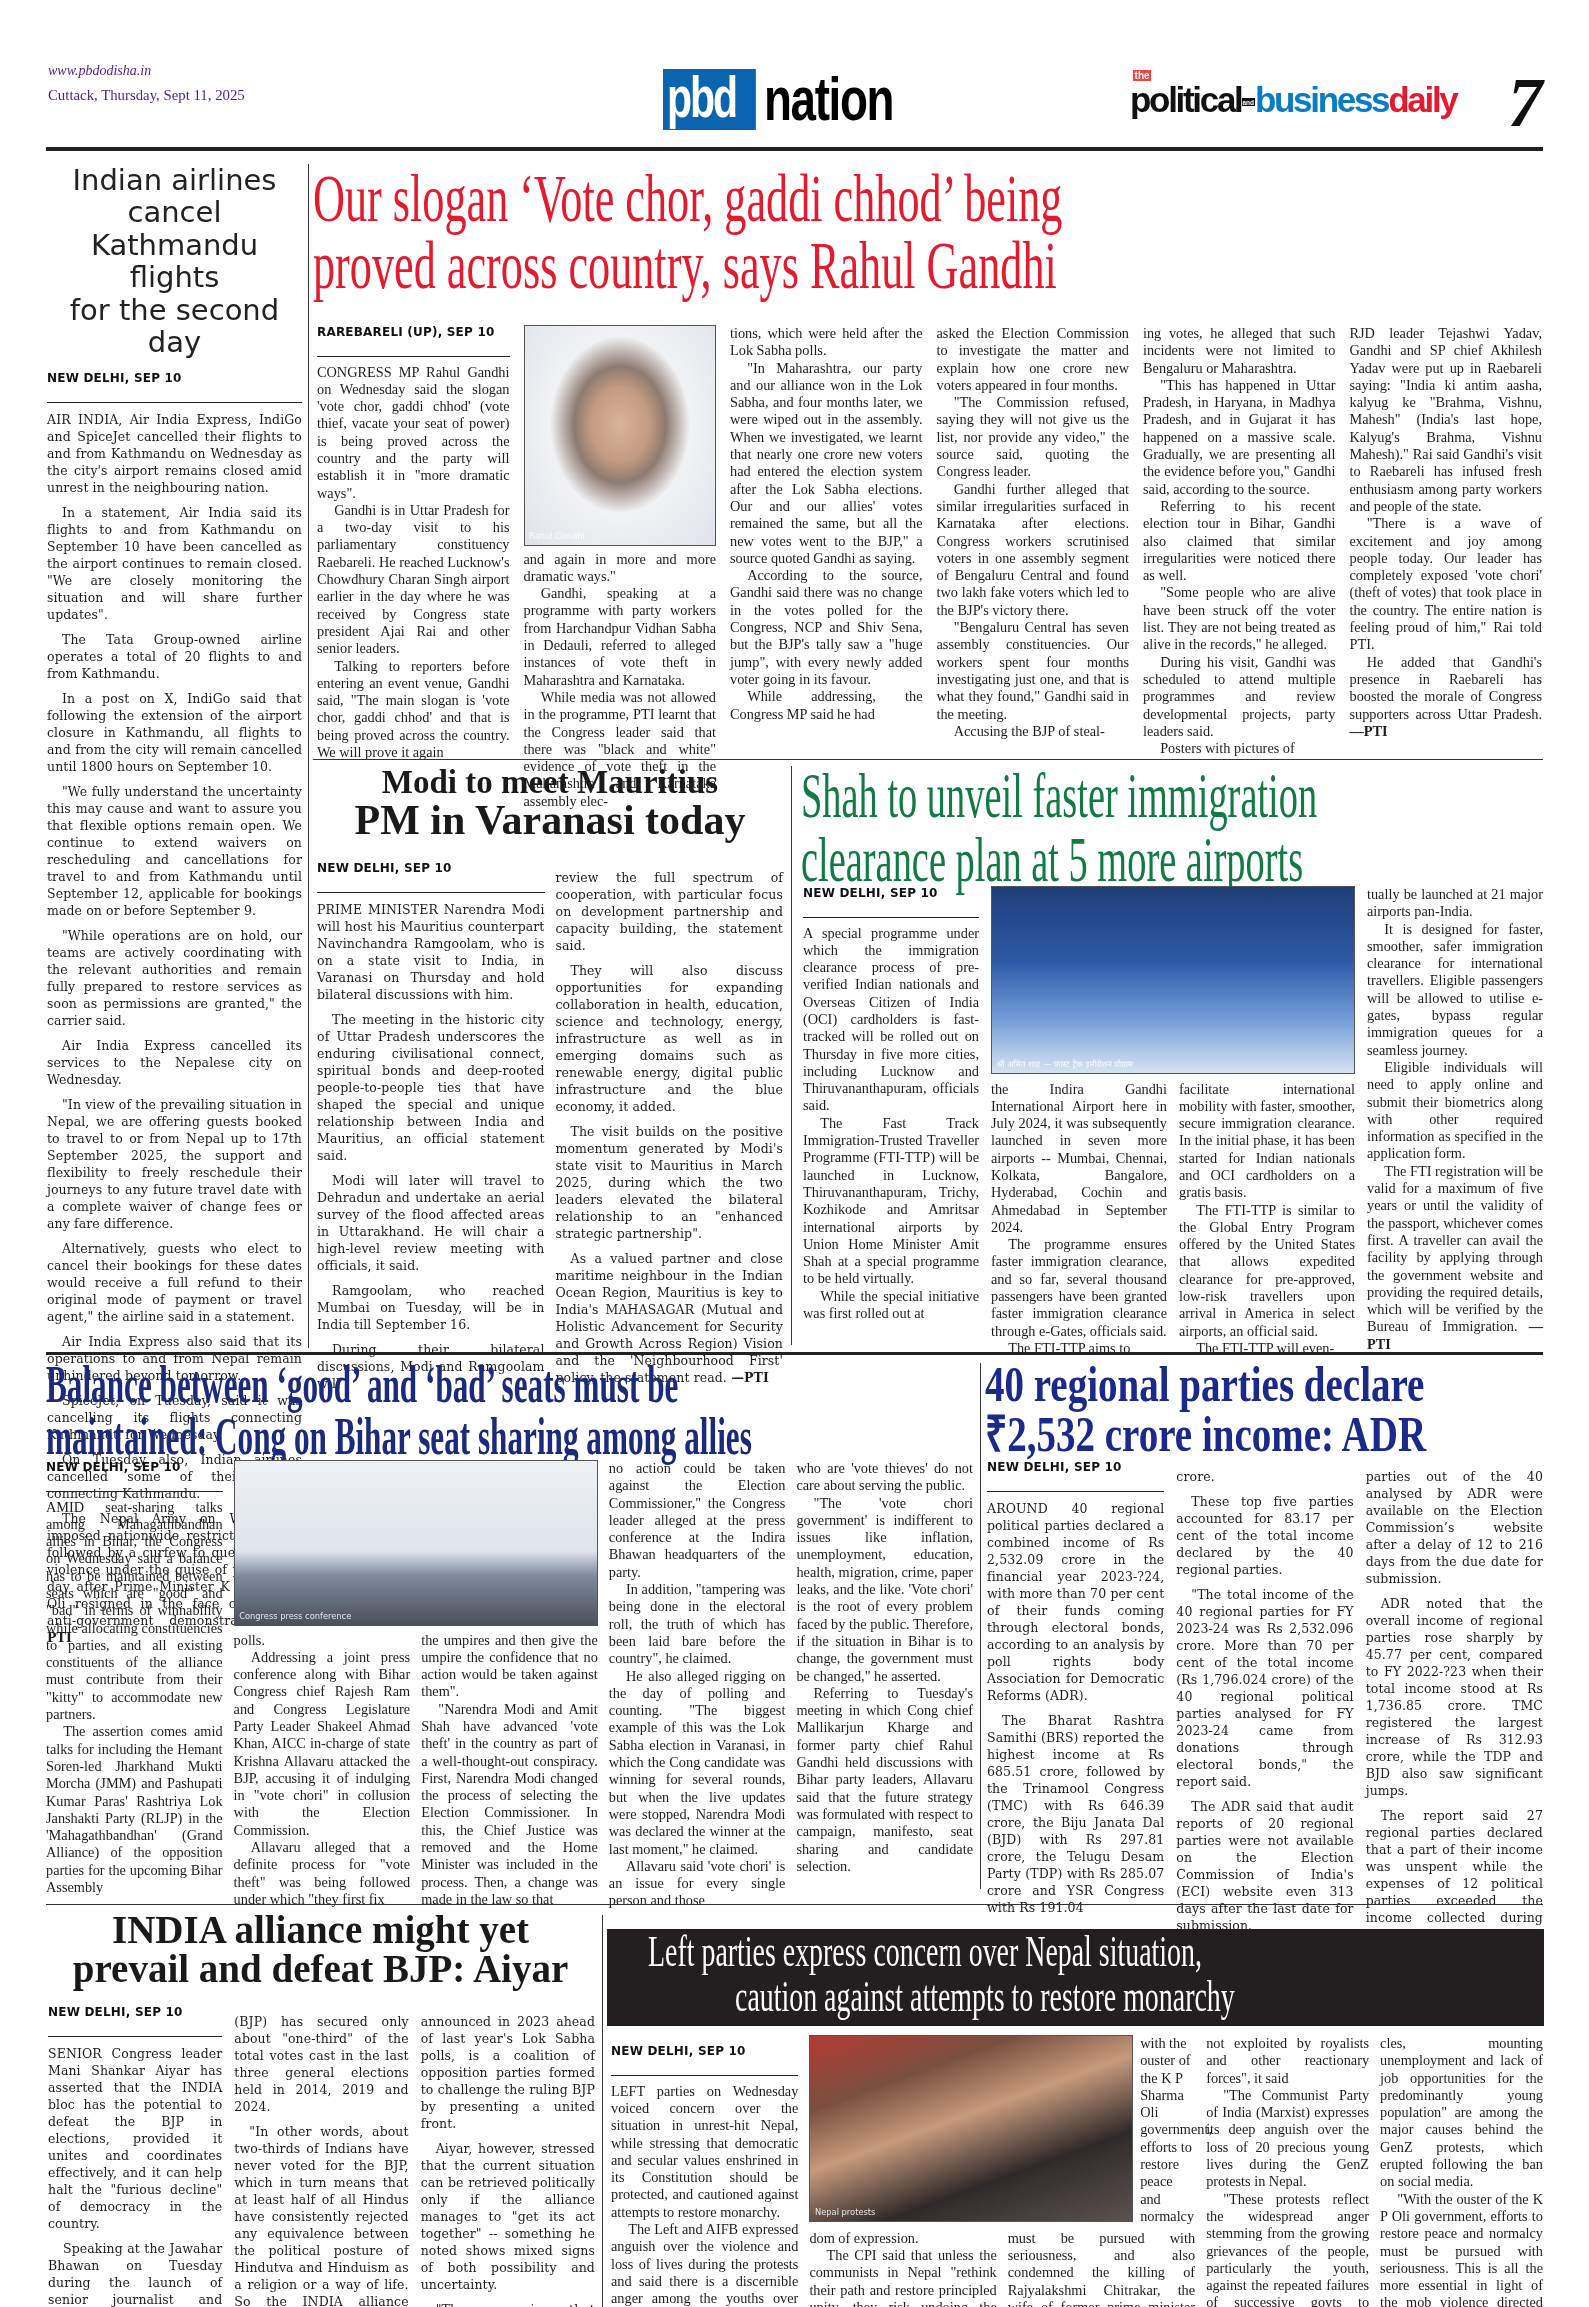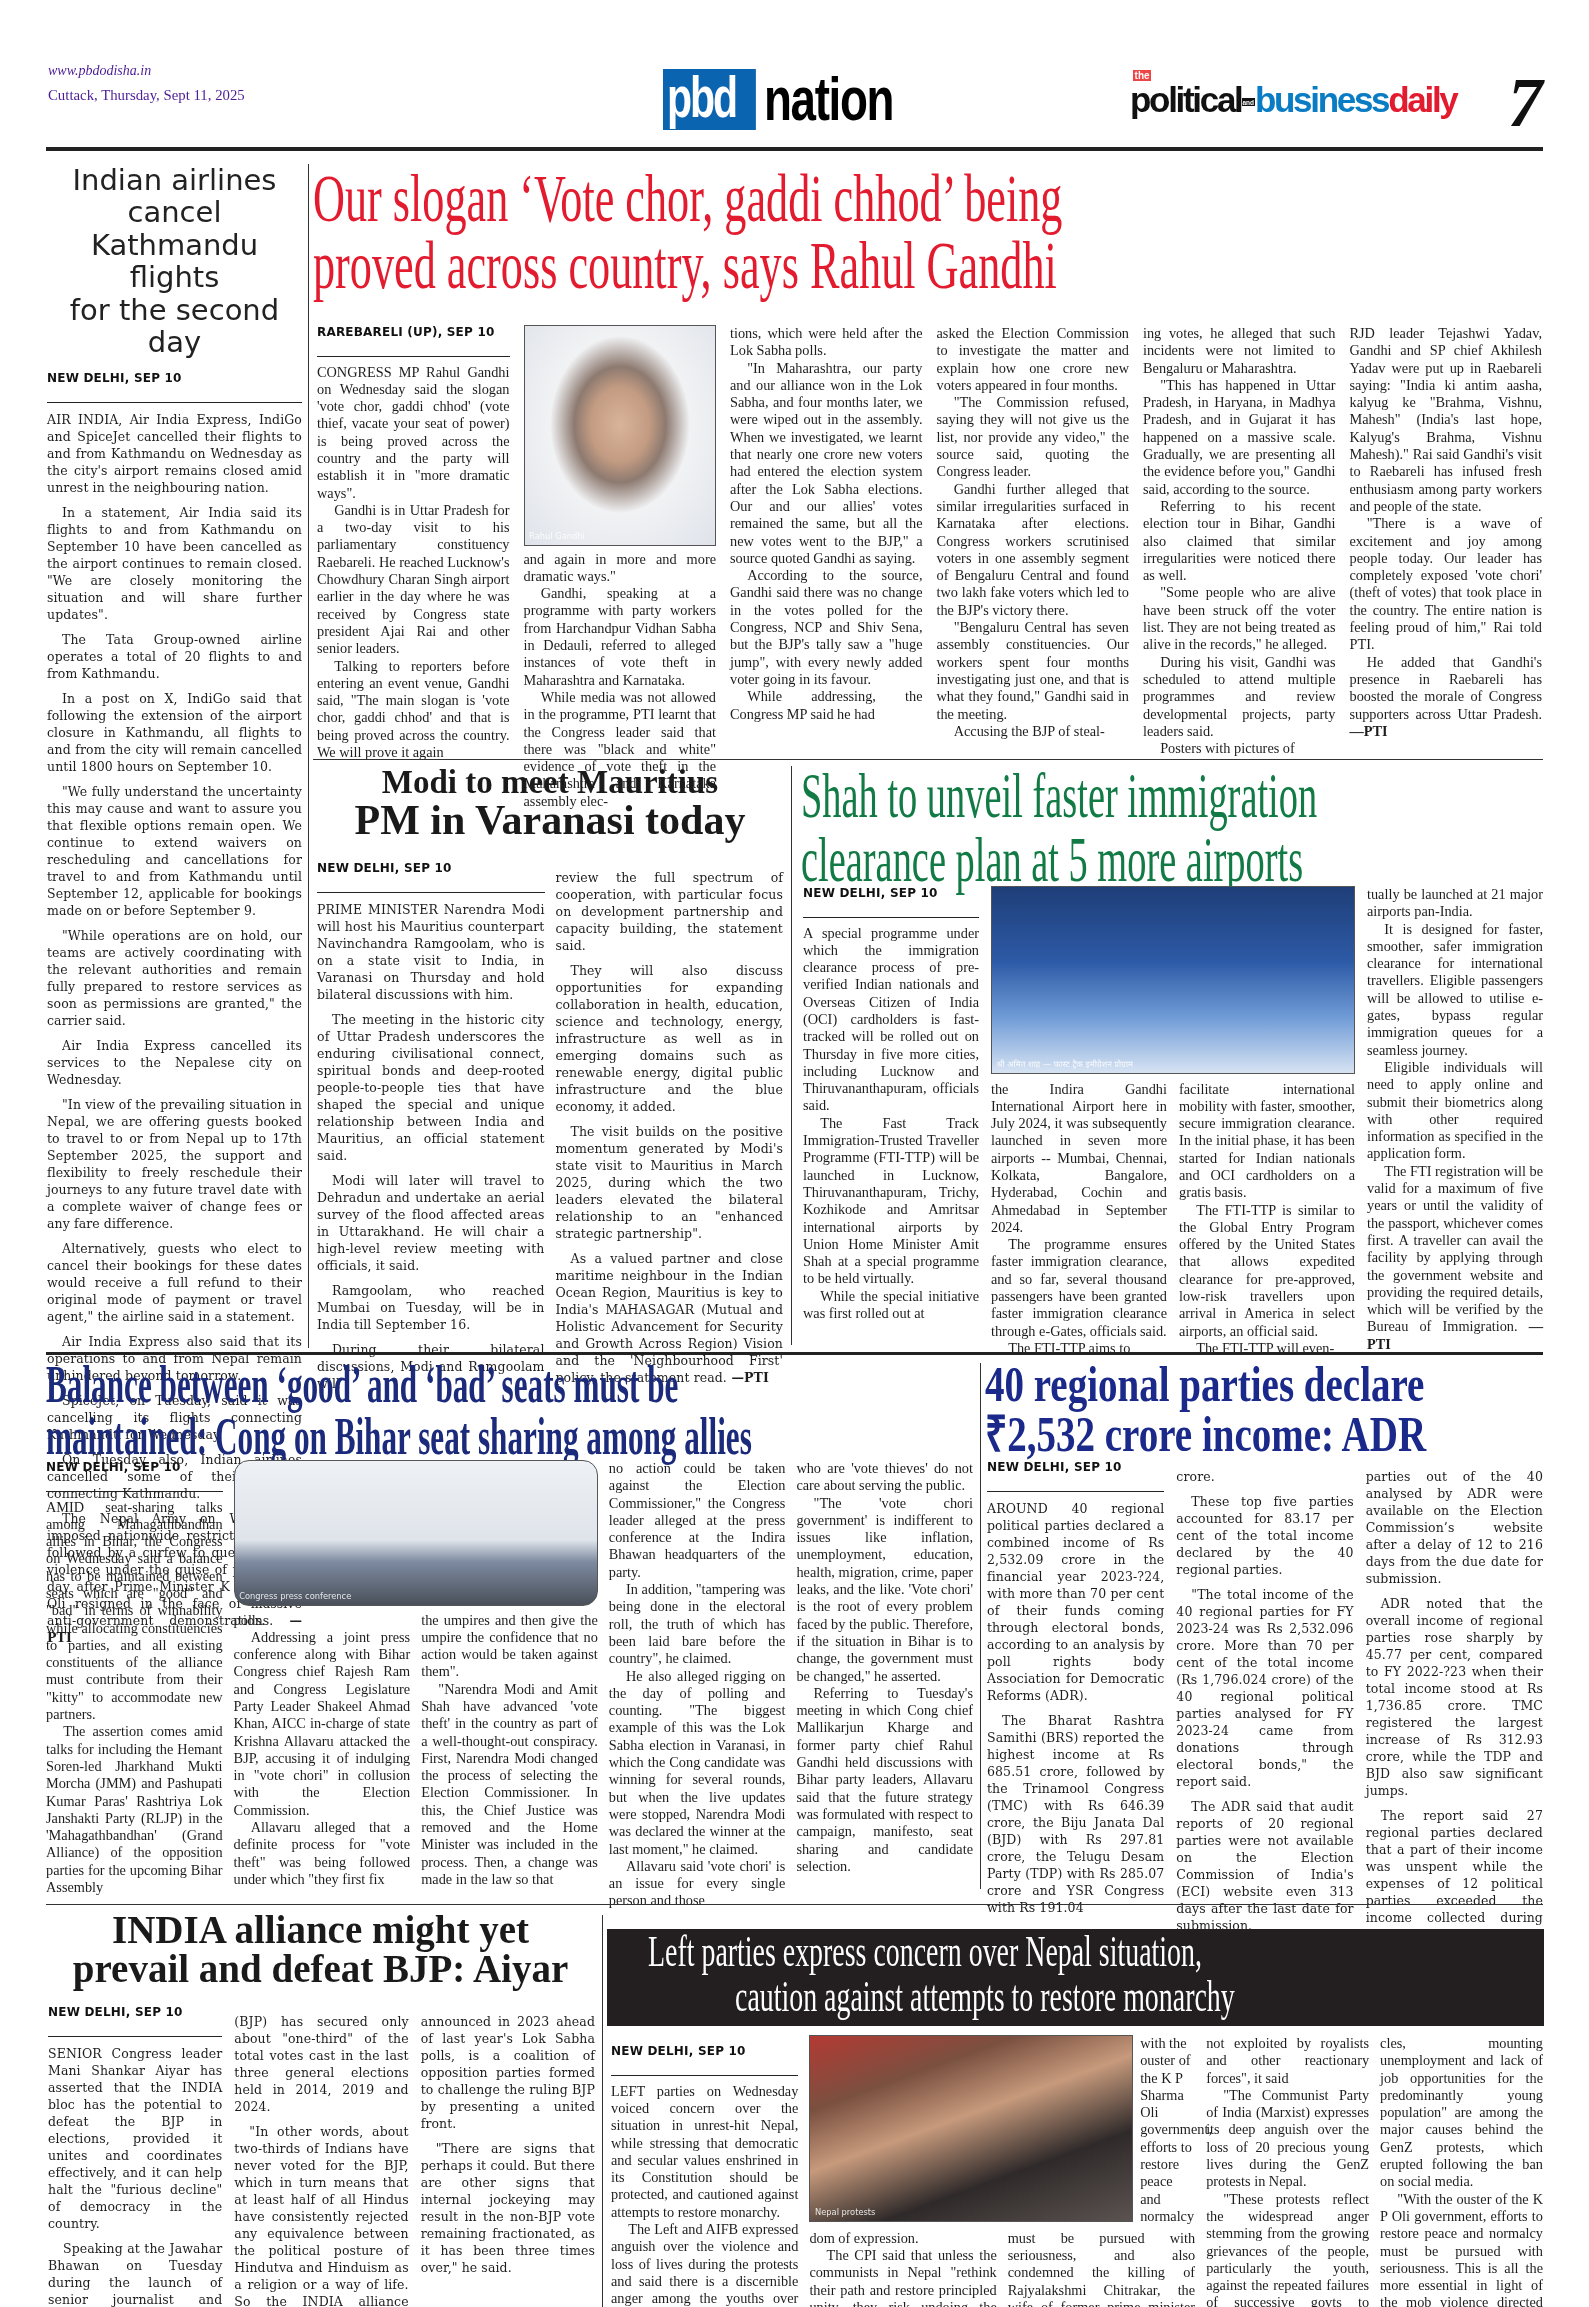--- a/index.html
+++ b/index.html
@@ -209,21 +209,21 @@
 </div>
 <div class="abs" style="left:46px; top:1460px; width:927px; display:grid; grid-template-columns: repeat(5, 1fr); column-gap:11px;">
   <div class="col serif-narrow">
     <div class="dateline">NEW DELHI, SEP 10</div>
     <div id="bihar-c1">
         <p class="first">AMID seat-sharing talks among Mahagathbandhan allies in Bihar, the Congress on Wednesday said a balance has to be maintained between seats which are "good" and "bad" in terms of winnability while allocating constituencies to parties, and all existing constituents of the alliance must contribute from their "kitty" to accommodate new partners.</p>
         <p>The assertion comes amid talks for including the Hemant Soren-led Jharkhand Mukti Morcha (JMM) and Pashupati Kumar Paras' Rashtriya Lok Janshakti Party (RLJP) in the 'Mahagathbandhan' (Grand Alliance) of the opposition parties for the upcoming Bihar Assembly</p>
       </div>
   </div>
   <div style="grid-column: 2 / 4;">
-    <div class="photo photo-press" style="height:146px; margin-bottom:5.5px;border-radius:15px;">
+    <div class="photo photo-press" style="height:166px; margin-bottom:5.5px;">
       <span class="ph-label">Congress press conference</span>
     </div>
     <div style="display:grid; grid-template-columns: 1fr 1fr; column-gap:11px;">
       <div class="col serif-narrow" id="bihar-c2">
           <p class="first">polls.</p>
           <p>Addressing a joint press conference along with Bihar Congress chief Rajesh Ram and Congress Legislature Party Leader Shakeel Ahmad Khan, AICC in-charge of state Krishna Allavaru attacked the BJP, accusing it of indulging in "vote chori" in collusion with the Election Commission.</p>
           <p>Allavaru alleged that a definite process for "vote theft" was being followed under which "they first fix</p>
         </div>
       <div class="col serif-narrow" id="bihar-c3">
           <p class="first">the umpires and then give the umpire the confidence that no action would be taken against them".</p>
@@ -283,20 +283,21 @@
         <p class="first">SENIOR Congress leader Mani Shankar Aiyar has asserted that the INDIA bloc has the potential to defeat the BJP in elections, provided it unites and coordinates effectively, and it can help halt the "furious decline" of democracy in the country.</p>
         <p>Speaking at the Jawahar Bhawan on Tuesday during the launch of senior journalist and writer Prem Shankar Jha's latest book, "The Dismantling of India's Democracy 1947 to 2025", Aiyar emphasised that the Bharatiya Janata Party</p>
       </div>
   </div>
   <div class="col serif-wide" id="aiyar-c2">
       <p class="first">(BJP) has secured only about "one-third" of the total votes cast in the last three general elections held in 2014, 2019 and 2024.</p>
       <p>"In other words, about two-thirds of Indians have never voted for the BJP, which in turn means that at least half of all Hindus have consistently rejected any equivalence between the political posture of Hindutva and Hinduism as a religion or a way of life. So the INDIA alliance might yet prevail," the former Union minister said.</p>
     </div>
   <div class="col serif-wide" id="aiyar-c3">
       <p class="first">announced in 2023 ahead of last year's Lok Sabha polls, is a coalition of opposition parties formed to challenge the ruling BJP by presenting a united front.</p>
+      <p>Aiyar, however, stressed that the current situation can be retrieved politically only if the alliance manages to "get its act together" -- something he noted shows mixed signs of both possibility and uncertainty.</p>
       <p>"There are signs that perhaps it could. But there are other signs that internal jockeying may result in the non-BJP vote remaining fractionated, as it has been three times over," he said.</p>
     </div>
 </div>
 <div class="abs vrule" style="left:602px; top:1915px; height:461px;"></div>
 
 <div class="abs" style="left:607px; top:1929px; width:937px; height:97px; background:#231f20;"></div>
 <div class="abs hl" style="left:609px; top:1929px; width:932px; color:#fff; font-size:45px; text-align:right;">
   <div class="condensed" style="transform:scaleX(0.62);">Left parties express concern over Nepal situation,</div><br>
   <div class="condensed" style="transform:scaleX(0.62); margin-left:32px;">caution against attempts to restore monarchy</div>
 </div>

